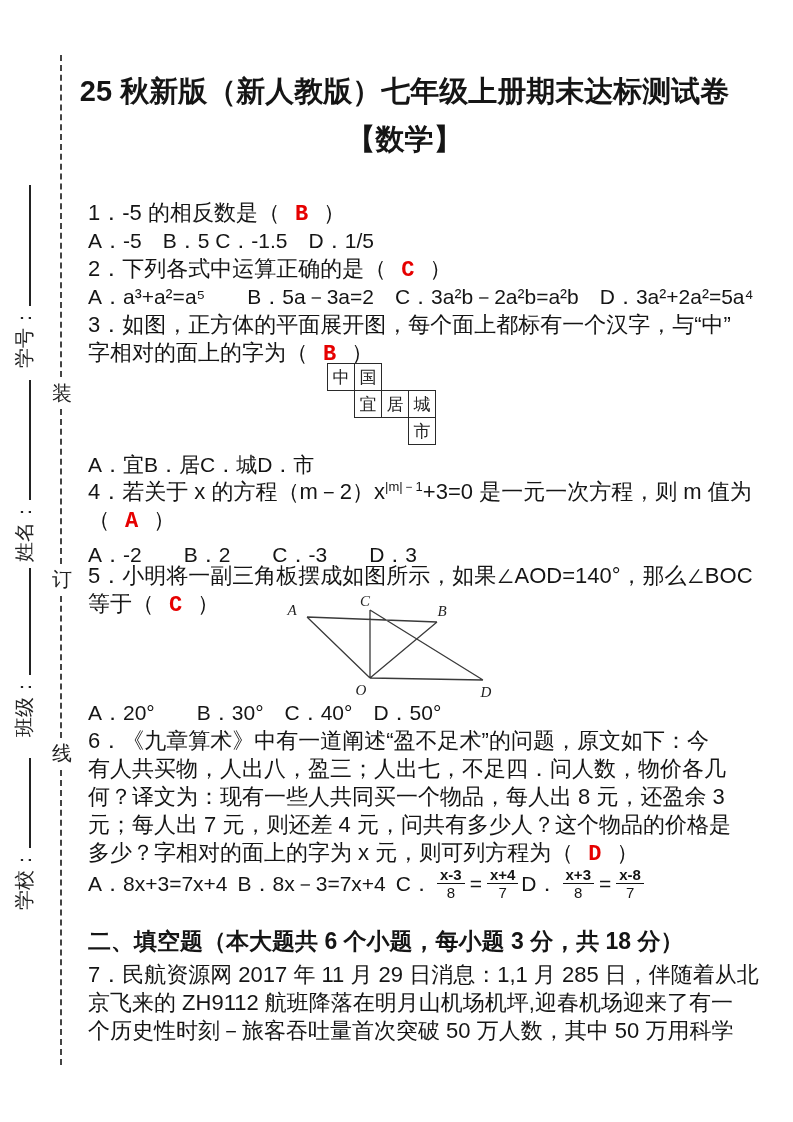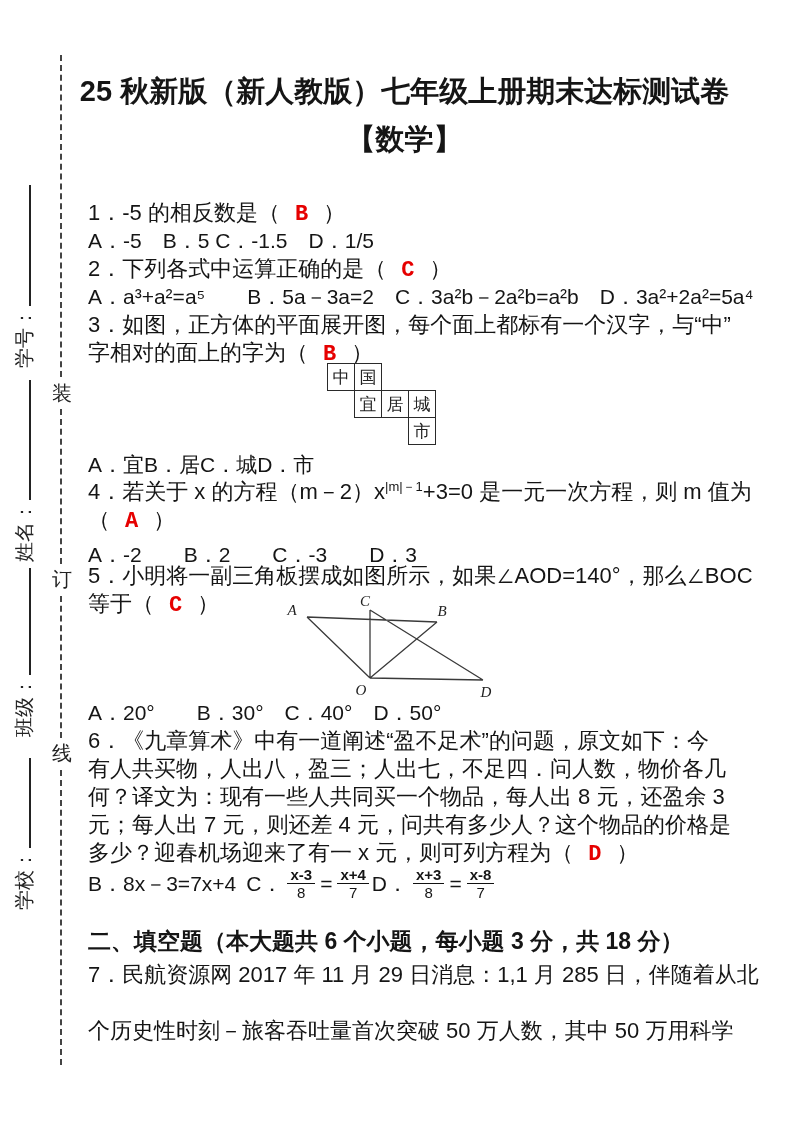--- a/index.html
+++ b/index.html
@@ -124,24 +124,25 @@
     <text x="216" y="103" text-anchor="middle">D</text>
   </svg>
 
   <div class="line opts" style="top:699px">A．20°　　B．30°　C．40°　D．50°</div>
 
   <div class="line" style="top:727px">6．《九章算术》中有一道阐述“盈不足术”的问题，原文如下：今</div>
   <div class="line" style="top:755px">有人共买物，人出八，盈三；人出七，不足四．问人数，物价各几</div>
   <div class="line" style="top:783px">何？译文为：现有一些人共同买一个物品，每人出 8 元，还盈余 3</div>
   <div class="line" style="top:811px">元；每人出 7 元，则还差 4 元，问共有多少人？这个物品的价格是</div>
   <div class="line" style="top:839px">
-    <span>多少？迎春机场迎来了有一 x 元，则可列方程为（</span><span class="ans">D</span><span>）</span>
+    <span>多少？字相对的面上的字为 x 元，则可列方程为（</span><span class="ans">D</span><span>）</span>
   </div>
 
   <div class="line opts optrow" style="top:866px">
+    <span class="lbl">A．8x+3=7x+4</span>
     <span class="lbl">B．8x－3=7x+4</span>
     <span class="lbl2">C．</span>
     <span class="frac">
         <span class="num">x-3</span>
         <span class="den">8</span>
       </span>
     <span class="eqsign">=</span>
     <span class="frac">
         <span class="num">x+4</span>
         <span class="den">7</span>
@@ -154,15 +155,16 @@
     <span class="eqsign">=</span>
     <span class="frac">
         <span class="num">x-8</span>
         <span class="den">7</span>
       </span>
   </div>
 
   <div class="line heading" style="top:928px">二、填空题（本大题共 6 个小题，每小题 3 分，共 18 分）</div>
 
   <div class="line" style="top:961px">7．民航资源网 2017 年 11 月 29 日消息：1,1 月 285 日，伴随着从北</div>
+  <div class="line" style="top:989px">京飞来的 ZH9112 航班降落在明月山机场机坪,迎春机场迎来了有一</div>
   <div class="line" style="top:1017px">个历史性时刻－旅客吞吐量首次突破 50 万人数，其中 50 万用科学</div>
 
 </div>
 
 </body></html>

